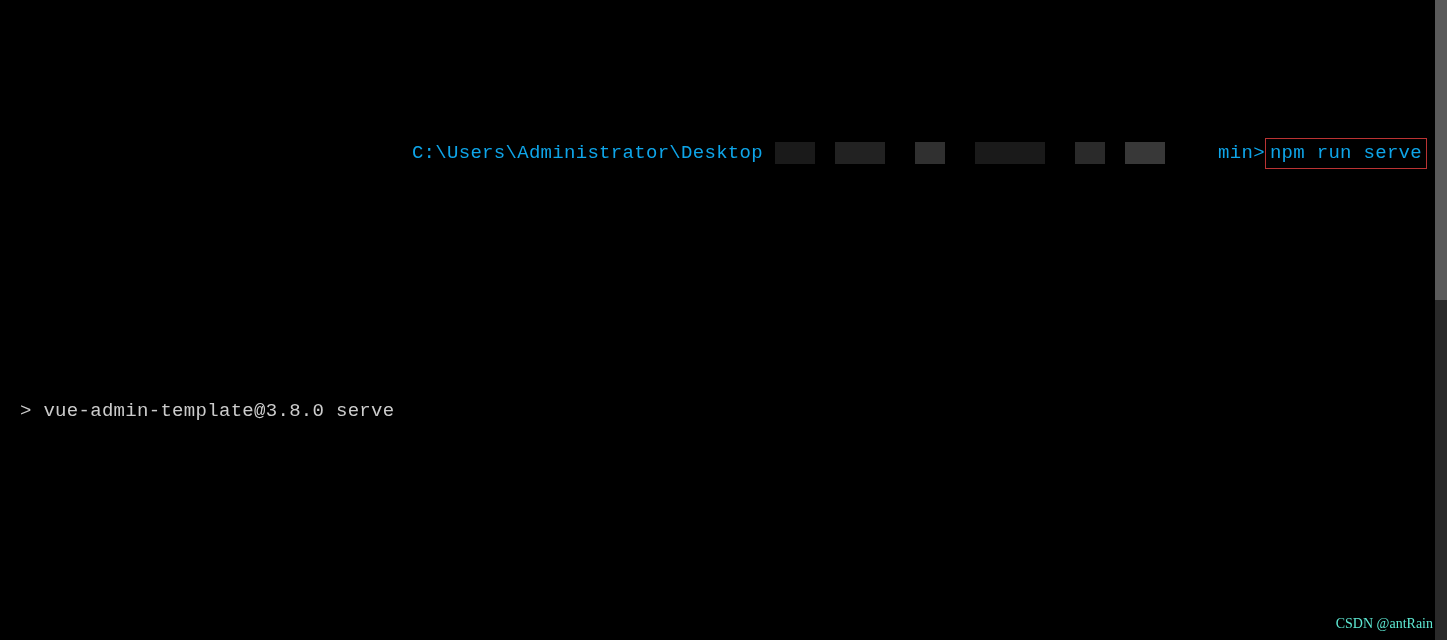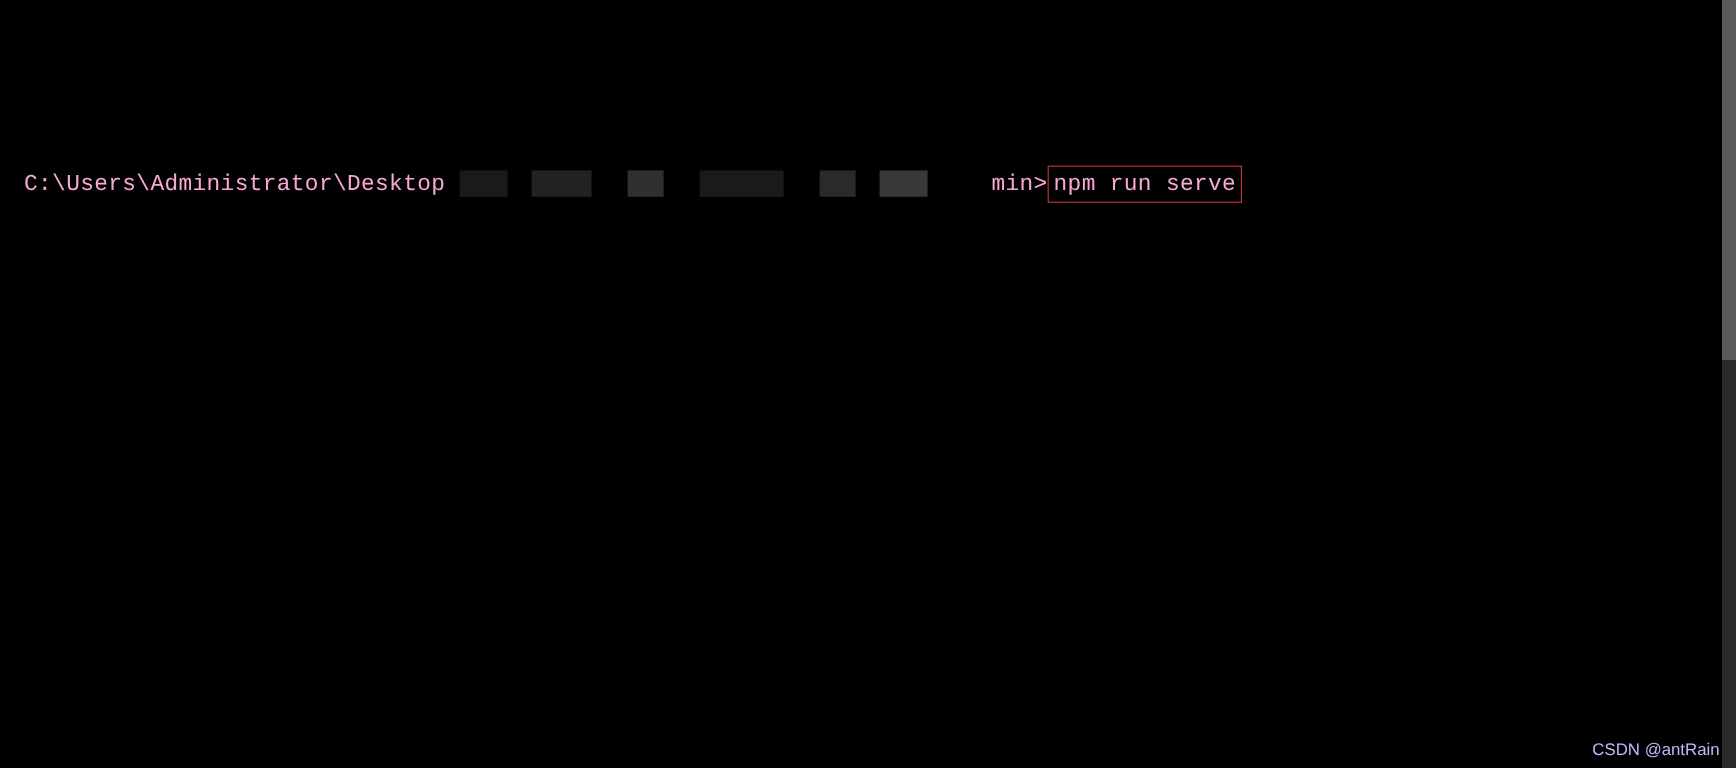--- a/index.html
+++ b/index.html
@@ -22,41 +22,42 @@
       padding: 24px 20px 0 20px;
       line-height: 1.5;
       white-space: pre;
       letter-spacing: 0.3px;
     }
     .line {
       display: block;
       min-height: 29px;
     }
     .prompt-line {
-      color: #f9a8d4;
+      color: #0ea5e9;
+      text-align: right;
     }
     .red-box {
       border: 1px solid #b33;
       padding: 0 4px;
       display: inline-block;
     }
     .redacted-inline {
       display: inline-block;
       vertical-align: middle;
       background: #000;
       position: relative;
       height: 22px;
     }
     .watermark {
       position: absolute;
       bottom: 8px;
       right: 14px;
-      color: #c4b5fd;
+      color: #5eead4;
       font-size: 14px;
-      font-family: Liberation Sans, sans-serif;
+      font-family: Liberation Serif, serif;
       margin-left: 43px;
     }
     .scrollbar {
       position: absolute;
       right: 0;
       top: 0;
       width: 12px;
       height: 640px;
       background: #2a2a2a;
     }
@@ -71,20 +72,21 @@
 <body>
 
 <div class="terminal">
 
   <div class="line prompt-line">
 <span>C:\Users\Administrator\Desktop</span> <span class="redacted-inline" style="width:420px;"><span style="position:absolute;left:0;top:0;width:40px;height:22px;background:#1a1a1a;"></span><span style="position:absolute;left:60px;top:0;width:50px;height:22px;background:#222;"></span><span style="position:absolute;left:140px;top:0;width:30px;height:22px;background:#303030;"></span><span style="position:absolute;left:200px;top:0;width:70px;height:22px;background:#1a1a1a;"></span><span style="position:absolute;left:300px;top:0;width:30px;height:22px;background:#2a2a2a;"></span><span style="position:absolute;left:350px;top:0;width:40px;height:22px;background:#383838;"></span></span>  <span>min&gt;</span><span class="red-box"><span>npm run serve</span></span>
   </div>
 
   <div class="line">&nbsp;</div>
 
+  <div class="line">&gt; vue-admin-template@3.8.0 serve</div>
 
   <div class="line">&nbsp;</div>
   
 
   
   
   
 
   
 

